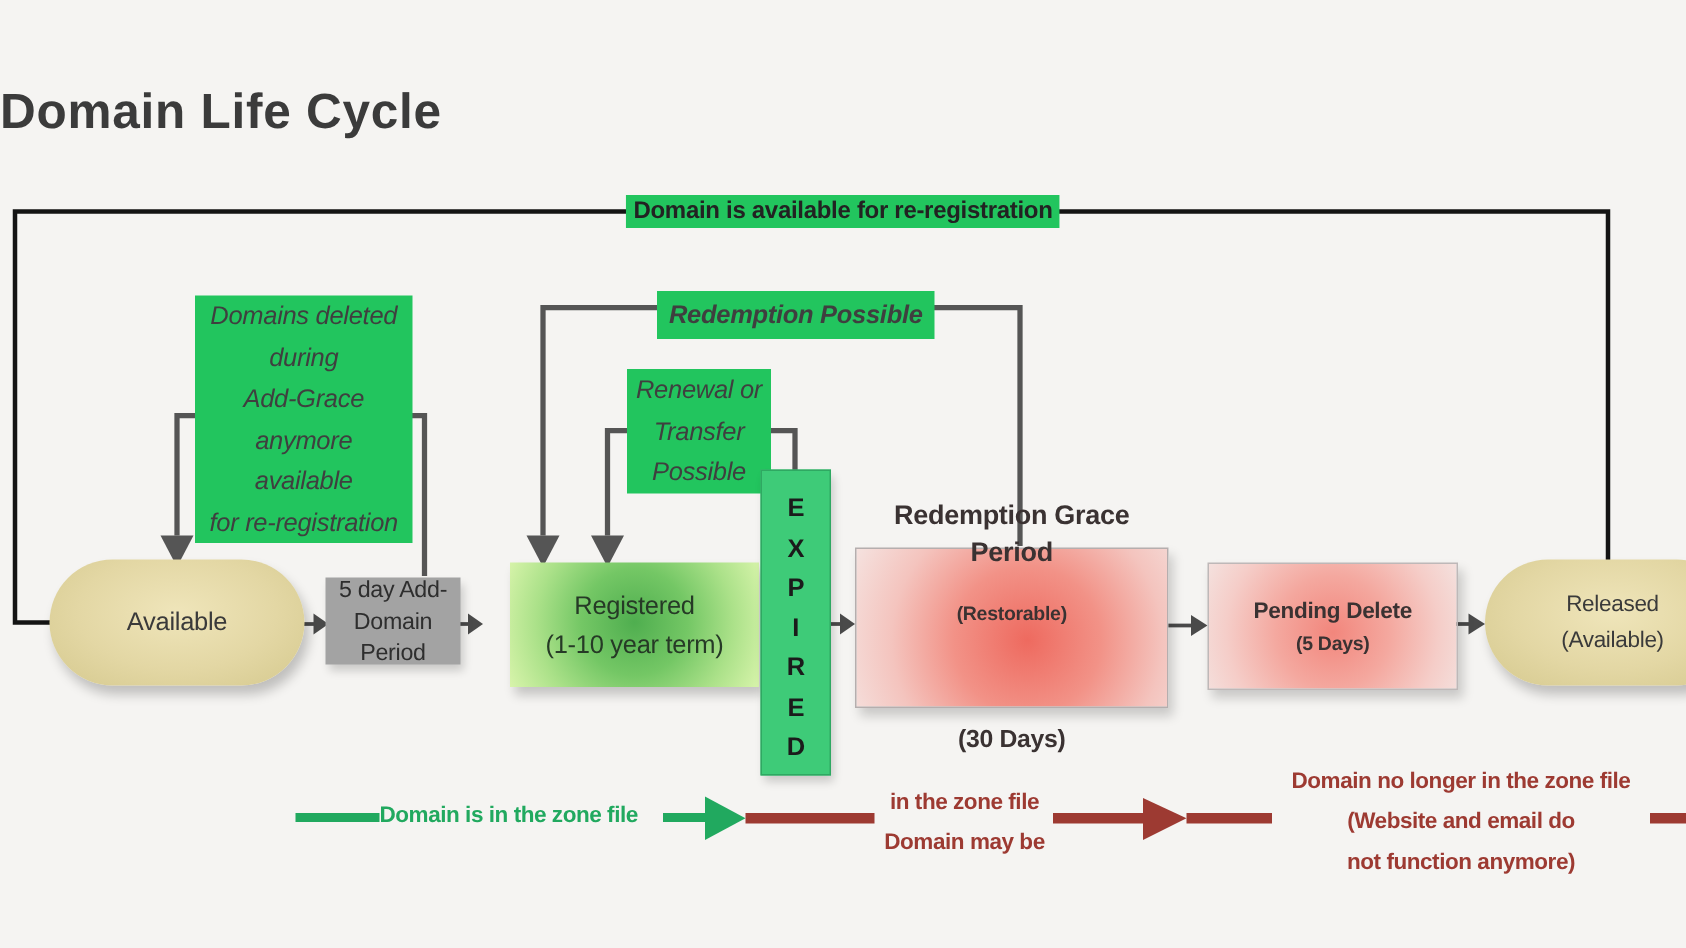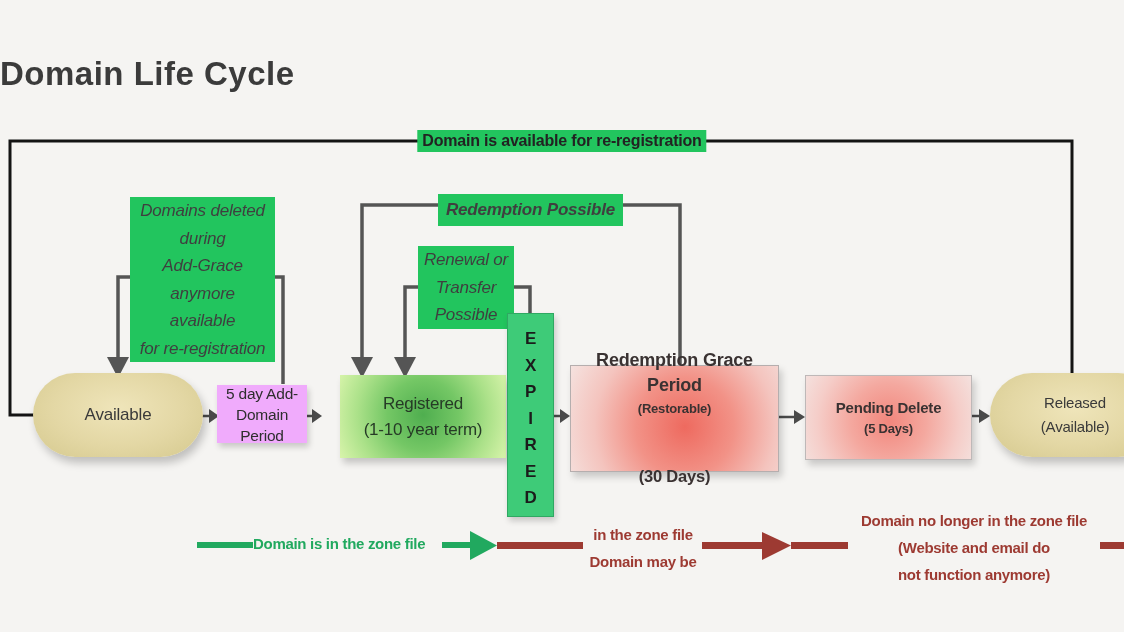--- a/index.html
+++ b/index.html
@@ -41,21 +41,21 @@
   .pill{
     width:170px;height:84px;border-radius:42px;
     background:radial-gradient(ellipse at 50% 42%,#efe5ba 0%,#e3d7a4 55%,#d5c98e 100%);
     box-shadow:3px 6px 8px rgba(0,0,0,0.22);
     font-size:17px;font-weight:500;color:#3a3a3a;line-height:24px;
   }
   .node-available{left:33px;top:373px;}
   .node-released{left:990px;top:373px;font-size:15px;}
   .node-addgrace{
     left:217px;top:385px;width:90px;height:58px;
-    background:#f0abfc;box-shadow:2px 4px 6px rgba(0,0,0,0.18);
+    background:#a3a3a3;box-shadow:2px 4px 6px rgba(0,0,0,0.18);
     font-size:15.5px;font-weight:500;color:#2e2e2e;line-height:21px;
   }
   .node-registered{
     left:322px;top:375px;width:166px;height:83px;
     background:radial-gradient(circle at 50% 48%,#4fae4f 0%,#74c765 38%,#abe189 70%,#d8f4ab 100%);
     box-shadow:3px 5px 7px rgba(0,0,0,0.2);
     font-size:17px;font-weight:500;color:#263a26;line-height:26px;margin-left:18px;
   }
   .node-expired{
     left:507px;top:313px;width:47px;height:204px;
@@ -64,20 +64,21 @@
     justify-content:flex-start;padding-top:12px;box-sizing:border-box;
   }
   .node-expired span{
     display:block;font-size:17px;font-weight:700;color:#1b1b1b;line-height:26.5px;
   }
   .node-redgrace{
     left:570px;top:365px;width:207px;height:105px;
     background:radial-gradient(circle at 55% 58%,#ee6a5f 0%,#f29287 38%,#f4c4be 70%,#f5e2df 100%);
     border:1px solid #b5aeae;box-shadow:3px 5px 7px rgba(0,0,0,0.18);
     color:#3a3232;
+    gap:17px;
   }
   .node-redgrace .t1{font-size:18px;font-weight:600;line-height:25px;}
   .node-redgrace .t2{font-size:13px;font-weight:600;line-height:21px;}
   .node-redgrace .t3{font-size:16.5px;font-weight:600;line-height:25px;margin-top:45px;}
   .node-pending{
     left:805px;top:375px;width:165px;height:83px;
     background:radial-gradient(circle at 50% 55%,#f2867c 0%,#f4a89f 40%,#f5cdc8 75%,#f4e1de 100%);
     border:1px solid #beb8b8;box-shadow:3px 5px 7px rgba(0,0,0,0.18);
     color:#3a3232;
   }

